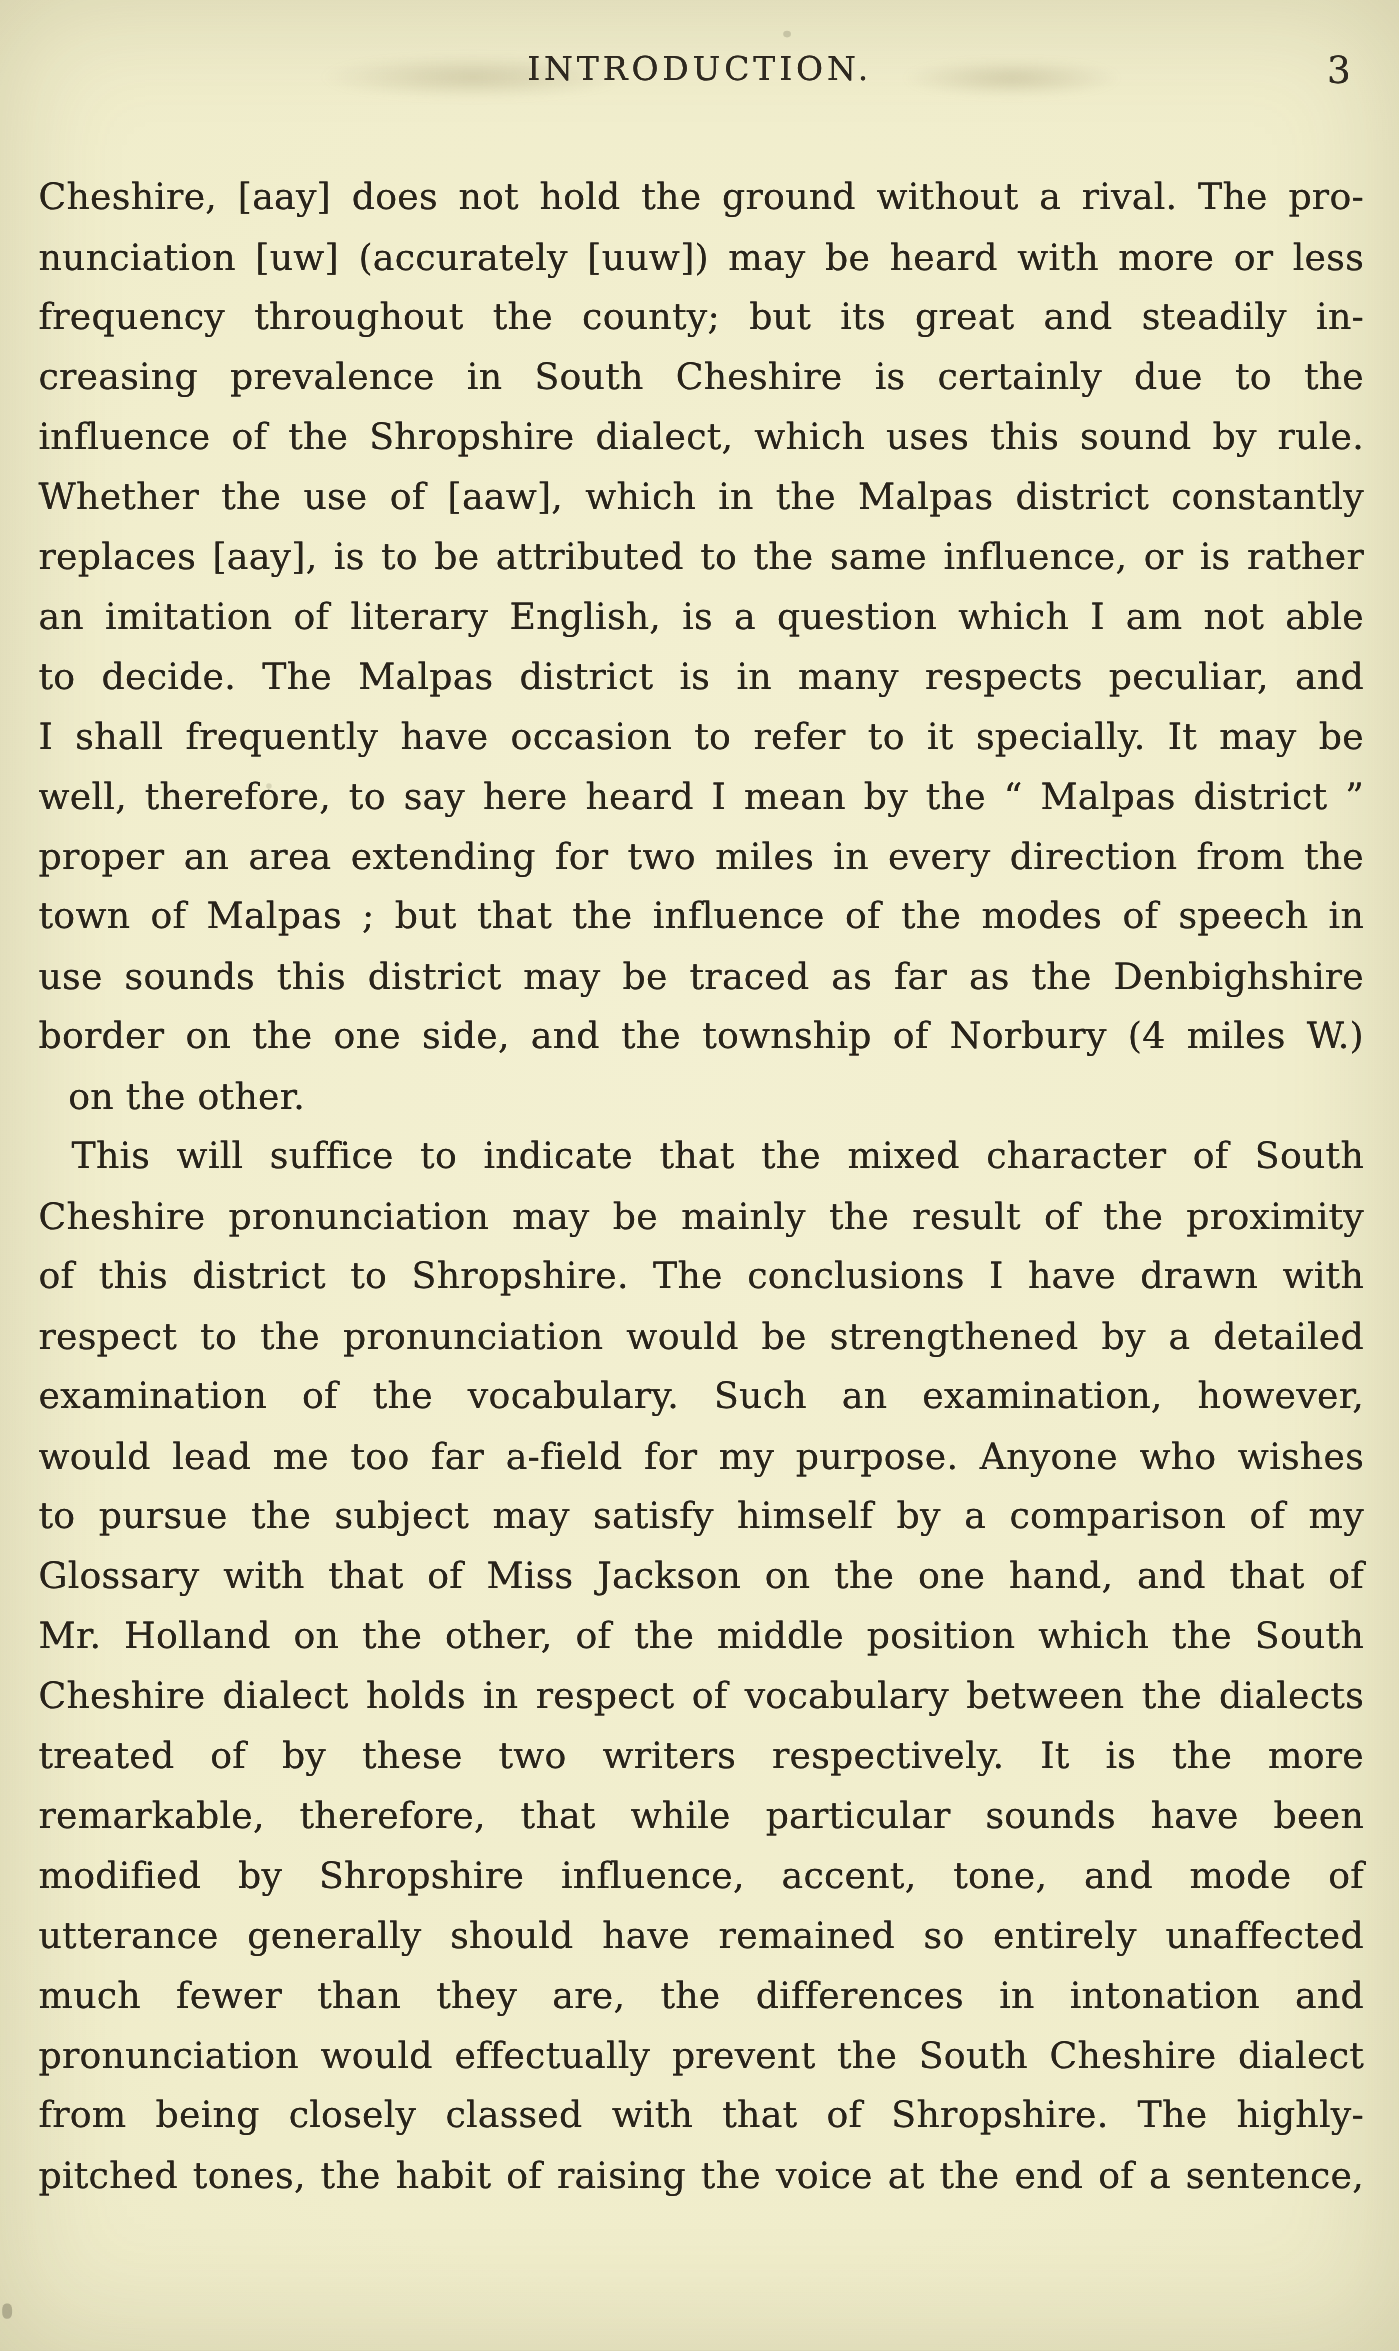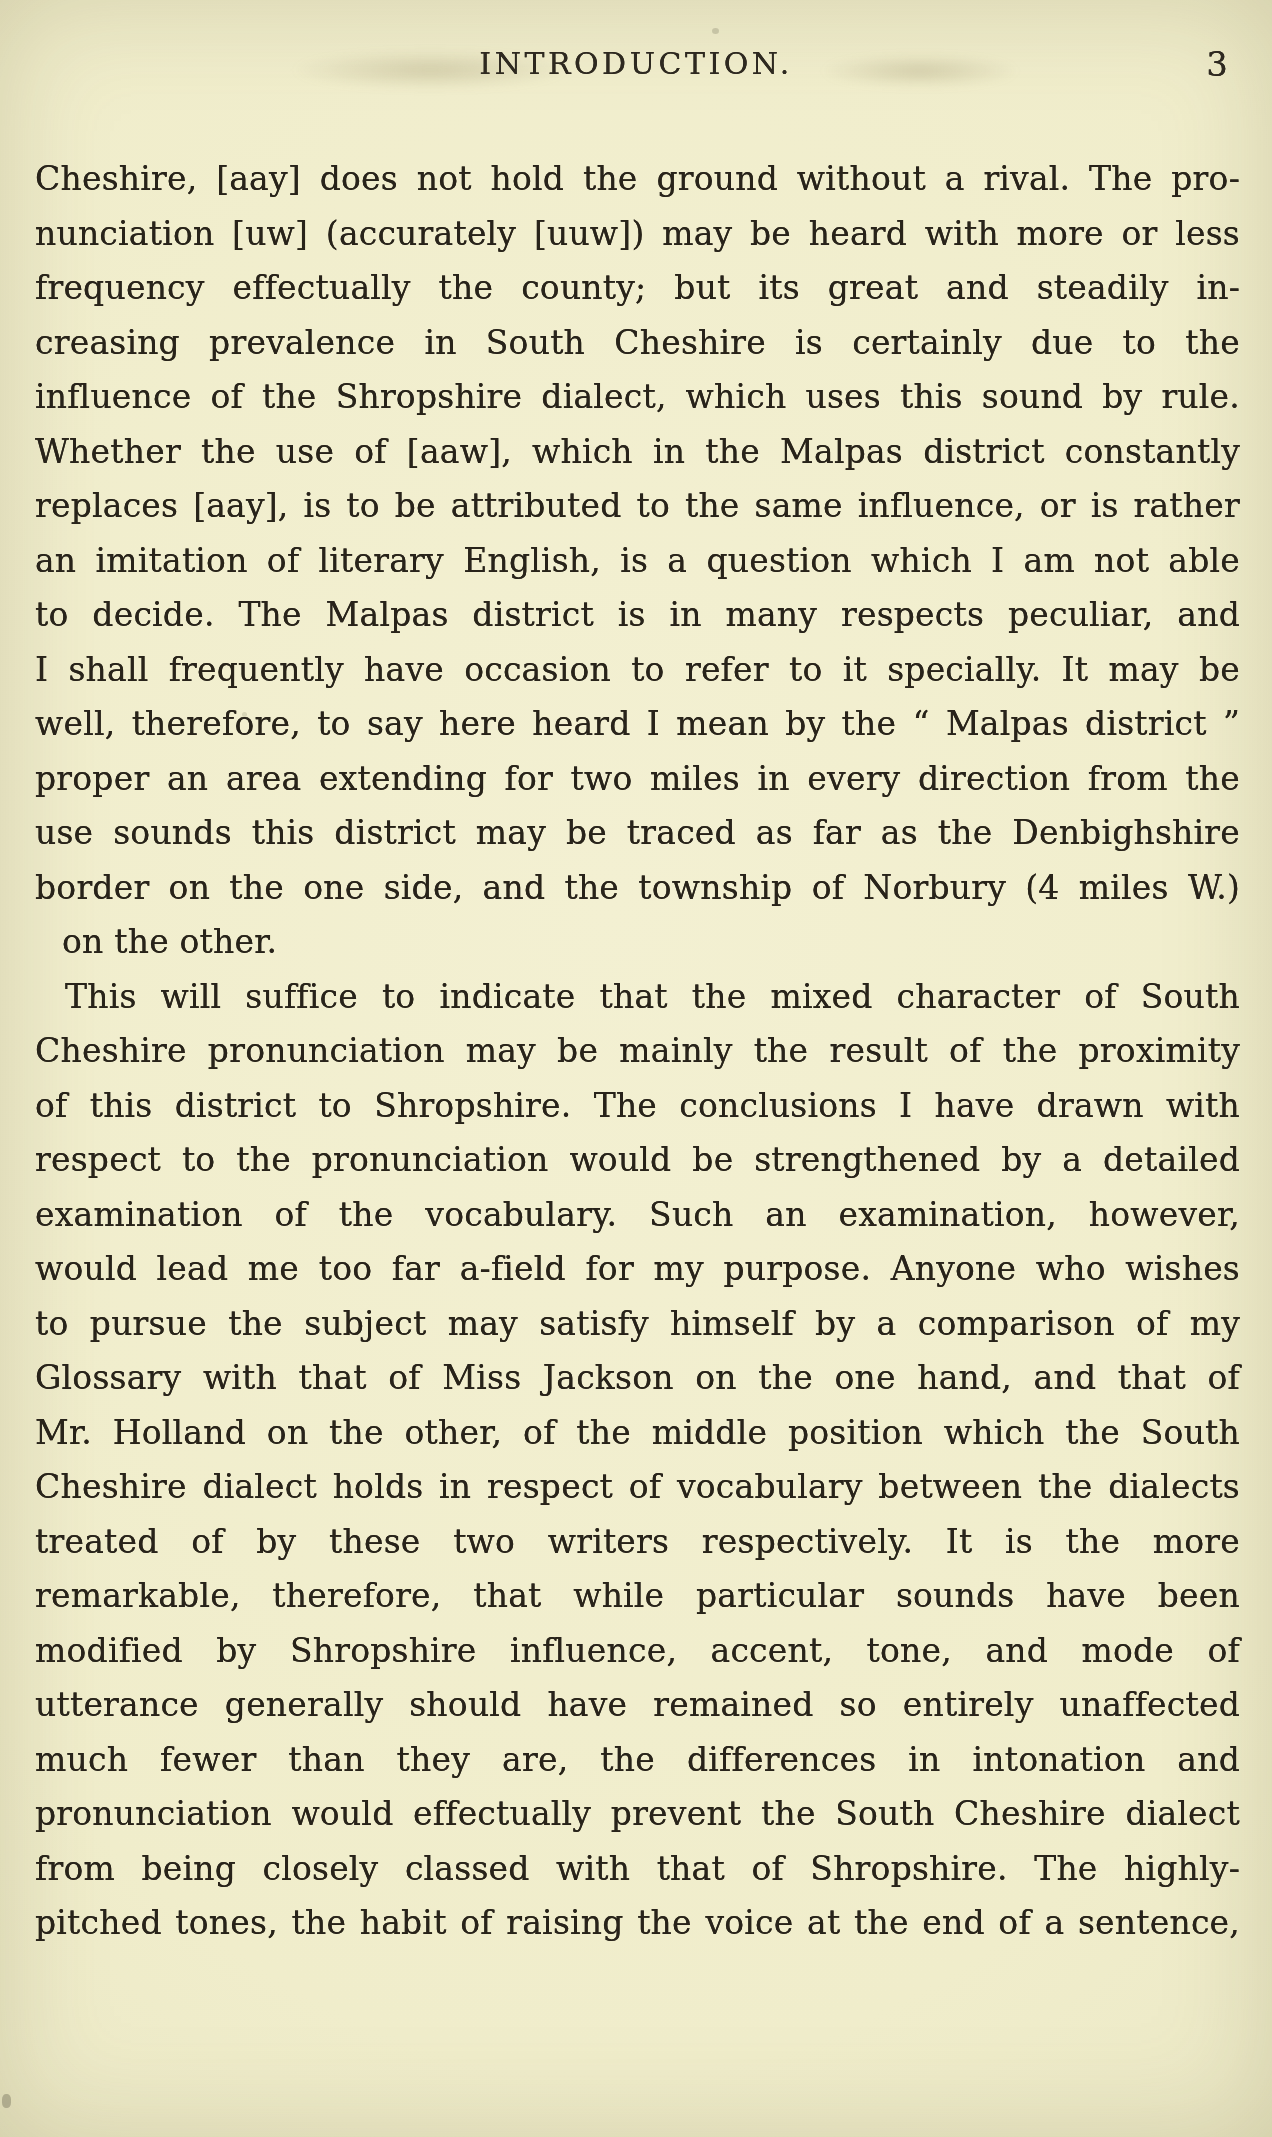--- a/index.html
+++ b/index.html
@@ -80,30 +80,31 @@
 
   <div class="header">
     <span class="title">INTRODUCTION.</span>
     <span class="page-number">3</span>
   </div>
 
   <div class="body-text">
       <div class="paragraph">
         <div class="text-line">Cheshire, [aay] does not hold the ground without a rival.  The pro-</div>
         <div class="text-line">nunciation [uw] (accurately [uuw]) may be heard with more or less</div>
-        <div class="text-line">frequency effectually the county; but its great and steadily in-</div>
+        <div class="text-line">frequency throughout the county; but its great and steadily in-</div>
         <div class="text-line">creasing prevalence in South Cheshire is certainly due to the</div>
         <div class="text-line">influence of the Shropshire dialect, which uses this sound by rule.</div>
         <div class="text-line">Whether the use of [aaw], which in the Malpas district constantly</div>
         <div class="text-line">replaces [aay], is to be attributed to the same influence, or is rather</div>
         <div class="text-line">an imitation of literary English, is a question which I am not able</div>
         <div class="text-line">to decide.  The Malpas district is in many respects peculiar, and</div>
         <div class="text-line">I shall frequently have occasion to refer to it specially.  It may be</div>
         <div class="text-line">well, therefore, to say here heard I mean by the “ Malpas district ”</div>
         <div class="text-line">proper an area extending for two miles in every direction from the</div>
+        <div class="text-line">town of Malpas ; but that the influence of the modes of speech in</div>
         <div class="text-line">use sounds this district may be traced as far as the Denbighshire</div>
         <div class="text-line">border on the one side, and the township of Norbury (4 miles W.)</div>
         <div class="text-line short-last">on the other.</div>
       </div>
       <div class="paragraph">
         <div class="text-line indented">This will suffice to indicate that the mixed character of South</div>
         <div class="text-line">Cheshire pronunciation may be mainly the result of the proximity</div>
         <div class="text-line">of this district to Shropshire.  The conclusions I have drawn with</div>
         <div class="text-line">respect to the pronunciation would be strengthened by a detailed</div>
         <div class="text-line">examination of the vocabulary.   Such an examination, however,</div>

